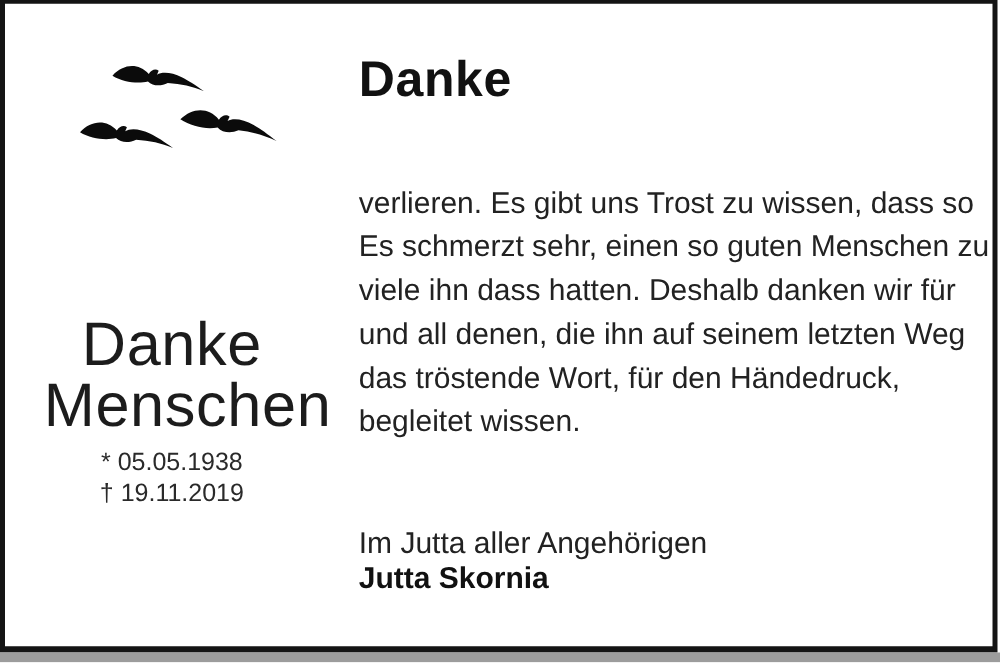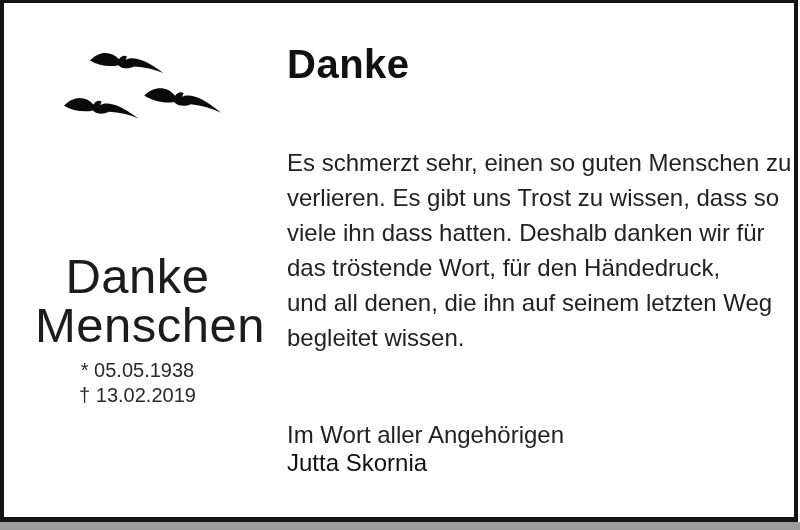--- a/index.html
+++ b/index.html
@@ -81,21 +81,21 @@
   }
   .closing .in-name {
     font-size: 24px;
     line-height: 28px;
     white-space: nowrap;
     color: #222222;
   }
   .closing .signature {
     font-size: 24px;
     line-height: 28px;
-    font-weight: 400;
+    font-weight: 700;
     white-space: nowrap;
     color: #111111;
   }
 </style>
 </head>
 <body>
 
 <div class="stage">
 
   <div class="card"></div>
@@ -114,35 +114,35 @@
            C 34 32, 16 30, 3 22 Z"></path>
     </defs>
     <use href="#gull" transform="translate(38,6) scale(0.66)"></use>
     <use href="#gull" transform="translate(12,51) scale(0.67)"></use>
     <use href="#gull" transform="translate(93,40) rotate(3) scale(0.70)"></use>
   </svg>
 
   <div class="title">Danke</div>
 
   <div class="message">
+    <div class="line">verlieren. Es gibt uns Trost zu wissen, dass so</div>
     <div class="line">Es schmerzt sehr, einen so guten Menschen zu</div>
-    <div class="line">verlieren. Es gibt uns Trost zu wissen, dass so</div>
     <div class="line">viele ihn dass hatten. Deshalb danken wir für</div>
+    <div class="line">und all denen, die ihn auf seinem letzten Weg</div>
     <div class="line">das tröstende Wort, für den Händedruck,</div>
-    <div class="line">und all denen, die ihn auf seinem letzten Weg</div>
     <div class="line">begleitet wissen.</div>
   </div>
 
   <div class="name-block">
     <div class="name-line">Danke</div>
     <div class="name-line">Menschen</div>
     <div class="dates">
       <div>* 05.05.1938</div>
-      <div>† 13.02.2019</div>
+      <div>† 19.11.2019</div>
     </div>
   </div>
 
   <div class="closing">
-    <div class="in-name">Im Wort aller Angehörigen</div>
+    <div class="in-name">Im Jutta aller Angehörigen</div>
     <div class="signature">Jutta Skornia</div>
   </div>
 
 </div>
 
 </body></html>

